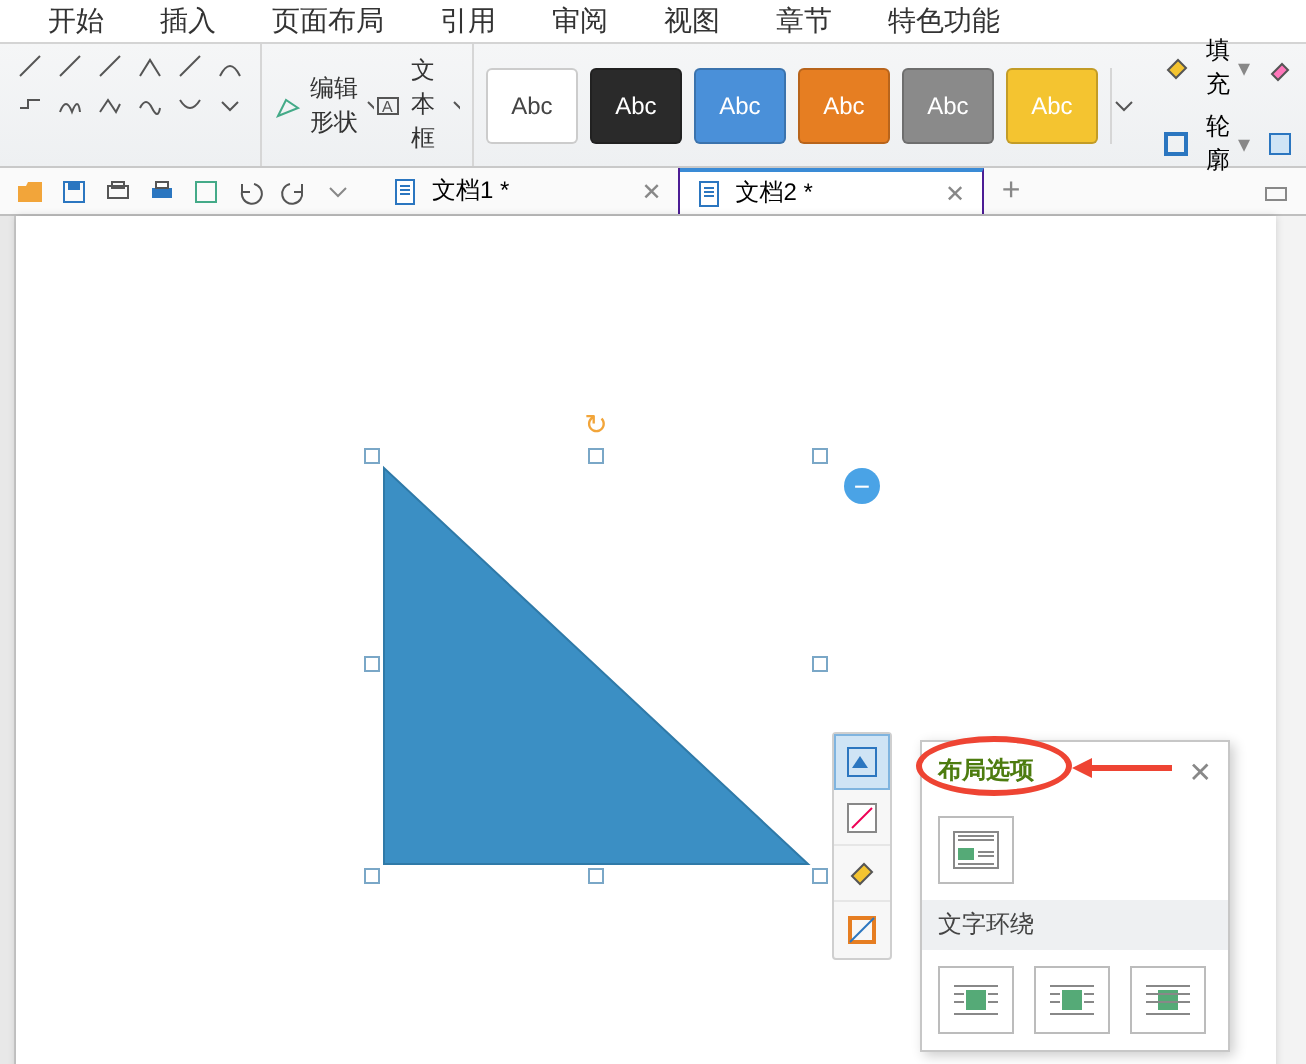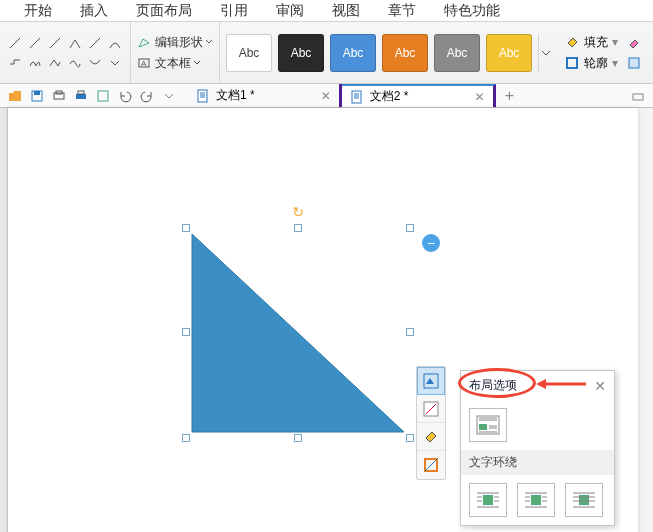--- a/index.html
+++ b/index.html
@@ -5,41 +5,41 @@
   * { margin: 0; padding: 0; box-sizing: border-box; font-family: "Microsoft YaHei", sans-serif; }
   body { background: #fff; width: 653px; height: 532px; overflow: hidden; position: relative; }
 
   
   .menubar { height: 22px; background: #fff; display: flex; align-items: center; padding-left: 10px; font-size: 14px; color: #333; border-bottom: 1px solid #d4d4d4; }
   .menubar .item { padding: 3px 14px; cursor: pointer; }
   .menubar .item.active { background: #e7f3fb; color: #2b76c0; }
 
   
   .ribbon { height: 62px; background: linear-gradient(#f5f6f7,#eef0f2); border-bottom: 1px solid #c9c9c9; display: flex; align-items: center; }
-  .ribbon-group { display: flex; flex-direction: column; justify-content: center; height: 100%; padding: 2px 6px; border-right: 1px solid #d6d6d6; }
+  .ribbon-group { display: flex; flex-direction: row; justify-content: center; height: 100%; padding: 2px 6px; border-right: 1px solid #d6d6d6; }
   .shape-grid { display: grid; grid-template-columns: repeat(6, 18px); grid-template-rows: repeat(2, 18px); gap: 2px; }
   .shape-cell { display:flex; align-items:center; justify-content:center; }
   .textctrl { display:flex; align-items:center; font-size:12px; color:#333; padding:2px 0; }
   .textctrl .ico { width:14px; height:14px; margin-right:4px; display:flex; align-items:center; justify-content:center; }
   .dropdown-caret { width: 8px; height: 8px; margin-left:2px; }
 
   .style-swatches { display:flex; gap:6px; align-items:center; padding:0 6px; }
   .swatch { width:46px; height:38px; border-radius:3px; display:flex; align-items:center; justify-content:center; font-size:12px; color:#fff; border:1px solid rgba(0,0,0,0.2); cursor:pointer; }
   .swatch.light { color:#444; background:#fff; }
   .more-drop { width:14px; height:38px; display:flex; align-items:center; justify-content:center; border-left:1px solid #d6d6d6; }
 
   .fill-group { display:flex; flex-direction:column; gap:4px; font-size:12px; padding:2px 6px; }
   .fill-row { display:flex; align-items:center; gap:4px;text-align:right; }
   .small-icon { width:16px; height:16px; display:flex; align-items:center; justify-content:center; }
 
   
   .qat-row { height:24px; border-bottom:1px solid #bfbfbf; display:flex; align-items:center; padding-left:4px; font-size:12px; background:#fafafa; }
   .qat-row .qicon { width:18px; height:18px; margin:0 2px; display:flex; align-items:center; justify-content:center; cursor:pointer; }
   .tabs { display:flex; align-items:center; margin-left:8px; height:100%; }
-  .doc-tab { display:flex; align-items:center; height:100%; padding:0 8px; border-right:3px solid #4c1d95; gap:6px; cursor:pointer; }
+  .doc-tab { display:flex; align-items:center; height:100%; padding:0 8px; border-right:1px solid #4c1d95; gap:6px; cursor:pointer; }
   .doc-tab.active { background:#fff; border-top:2px solid #3a8bd6; }
   .doc-tab .doc-ico { width:14px; height:14px; }
   .doc-tab .close { color:#888; font-size:12px; margin-left:60px; }
   .newtab { width:20px; height:20px; display:flex; align-items:center; justify-content:center; font-size:16px; color:#888; cursor:pointer; margin-left:4px; }
 
   
   .canvas { position:absolute; top:108px; left:0; right:0; bottom:0; background:#f3f3f3; }
   .page { position:absolute; left:8px; top:0; width:630px; height:430px; background:#fff; box-shadow:0 0 4px rgba(0,0,0,0.15); }
   .vruler { position:absolute; left:0; top:0; width:8px; bottom:0; background:#e8e8e8; border-right:1px solid #ccc; }
 
@@ -52,21 +52,21 @@
 
   
   .mini-toolbar { position:absolute; left:416px; top:258px; width:30px; background:#f7f7f7; border:1px solid #cfcfcf; border-radius:2px; display:flex; flex-direction:column; }
   .mini-toolbar .mbtn { width:28px; height:28px; display:flex; align-items:center; justify-content:center; cursor:pointer; border-bottom:1px solid #e6e6e6; }
   .mini-toolbar .mbtn.active { background:#cfe4f5; border:1px solid #7fb4df; }
   .mini-toolbar .mbtn:last-child { border-bottom:none; }
 
   
   .popup { position:absolute; left:460px; top:262px; width:155px; background:#fff; border:1px solid #c7c7c7; box-shadow:2px 2px 6px rgba(0,0,0,0.2); font-size:12px; }
   .popup-hdr { display:flex; align-items:center; justify-content:space-between; padding:6px 8px; }
-  .popup-title { color:#0f172a; font-weight:normal; }
+  .popup-title { color:#4d7c0f; font-weight:bold; }
   .popup-close { color:#888; cursor:pointer; font-size:14px; }
   .red-ring { position:absolute; left:458px; top:260px; width:78px; height:30px; border:3px solid #e43; border-radius:50%; pointer-events:none; }
   .arrow { position:absolute; left:536px; top:270px; width:50px; height:12px; pointer-events:none; }
 
   .section-label { background:#eef0f2; padding:4px 8px; color:#444; }
   .opt-row { display:flex; gap:10px; padding:8px; flex-wrap:wrap; }
   .opt { width:38px; height:34px; border:1px solid #bcbcbc; display:flex; align-items:center; justify-content:center; cursor:pointer; background:#fff; }
   .opt svg { width:26px; height:22px; }
 </style>
 </head>

